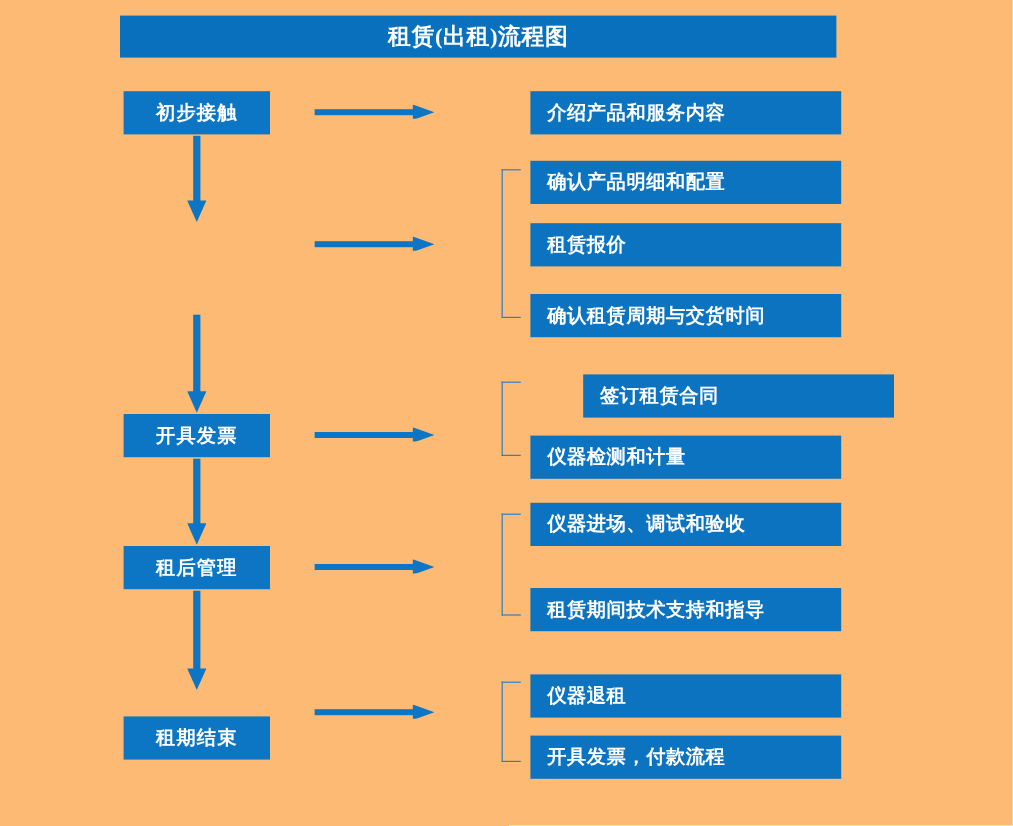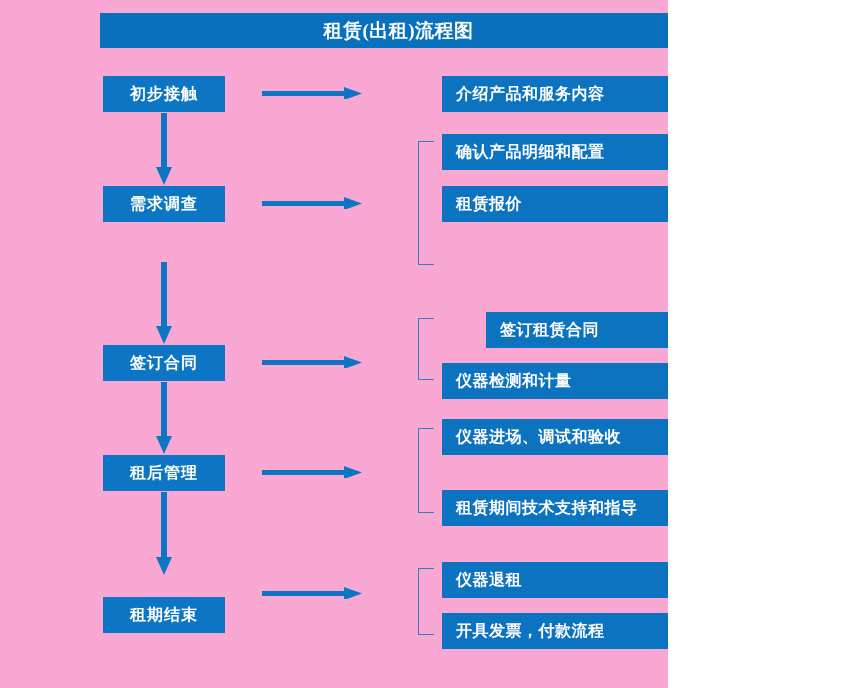--- a/index.html
+++ b/index.html
@@ -5,23 +5,23 @@
   html, body {
     margin: 0;
     padding: 0;
     background: #ffffff;
   }
   body {
     font-family: "Liberation Serif", "DejaVu Serif", serif;
   }
   #canvas {
     position: relative;
-    width: 668px;
+    width: 844px;
     height: 688px;
-    background: #f9a8d4;
+    background: #fdba74;
     overflow: hidden;
   }
   .title-bar {
     position: absolute;
     left: 100px;
     top: 13px;
     width: 597px;
     height: 35px;
     background: #0870bd;
     color: #ffffff;
@@ -80,22 +80,21 @@
   }
 </style>
 </head>
 <body>
 
 <div id="canvas">
 
   <div class="title-bar">租赁(出租)流程图</div>
 
   <div class="stage-box" style="top:76px;">初步接触</div>
-  <div class="stage-box" style="top:186px;">需求调查</div>
-  <div class="stage-box" style="top:345px;">签订合同</div>
+  <div class="stage-box" style="top:345px;">开具发票</div>
   <div class="stage-box" style="top:455px;">租后管理</div>
   <div class="stage-box" style="top:576px;margin-top:21px;">租期结束</div>
 
   <svg class="v-arrow" style="left:156px; top:113px; height:72px;" viewBox="0 0 16 72">
     <rect x="5" y="0" width="6" height="56" fill="#0d76c4"></rect>
     <polygon points="8,72 0,54 16,54" fill="#0d76c4"></polygon>
   </svg>
   <svg class="v-arrow" style="left:156px; top:262px; height:82px;" viewBox="0 0 16 82">
     <rect x="5" y="0" width="6" height="66" fill="#0d76c4"></rect>
     <polygon points="8,82 0,64 16,64" fill="#0d76c4"></polygon>
@@ -131,20 +130,21 @@
   </svg>
 
   <div class="bracket" style="left:418px; top:141px; height:124px;"></div>
   <div class="bracket" style="left:418px; top:318px; height:62px;"></div>
   <div class="bracket" style="left:418px; top:428px; height:85px;"></div>
   <div class="bracket" style="left:418px; top:568px; height:67px;"></div>
 
   <div class="detail-box" style="top:76px;">介绍产品和服务内容</div>
   <div class="detail-box" style="top:134px;">确认产品明细和配置</div>
   <div class="detail-box" style="top:186px;">租赁报价</div>
+  <div class="detail-box" style="top:245px;">确认租赁周期与交货时间</div>
   <div class="detail-box" style="top:312px;margin-left:44px;">签订租赁合同</div>
   <div class="detail-box" style="top:363px;">仪器检测和计量</div>
   <div class="detail-box" style="top:419px;">仪器进场、调试和验收</div>
   <div class="detail-box" style="top:490px;">租赁期间技术支持和指导</div>
   <div class="detail-box" style="top:562px;">仪器退租</div>
   <div class="detail-box" style="top:613px;">开具发票，付款流程</div>
 
 </div>
 
 </body></html>

